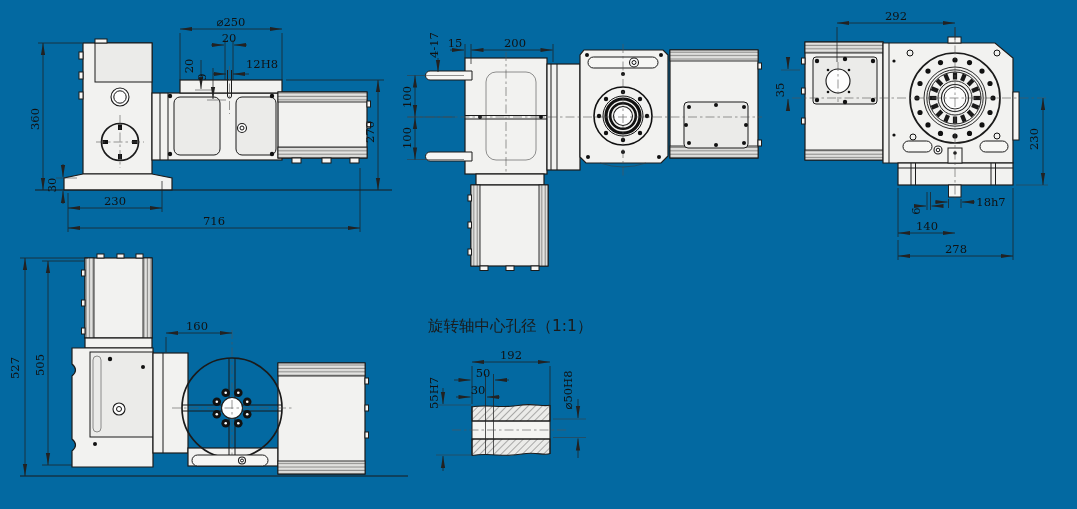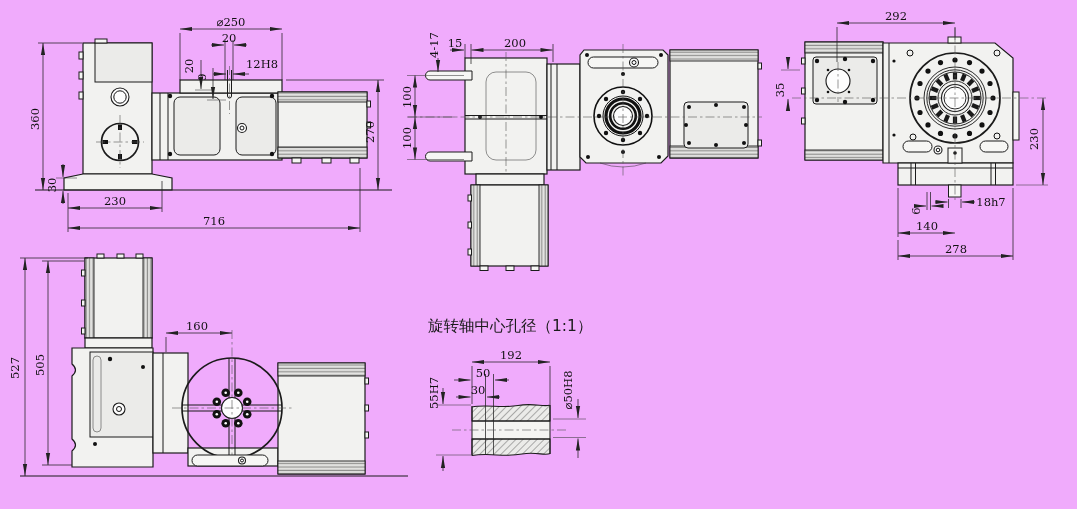--- a/index.html
+++ b/index.html
@@ -1,16 +1,16 @@
 <!DOCTYPE html>
 <html><head>
 <meta charset="utf-8">
 <style>
   html,body{margin:0;padding:0;background:#ffffff;}
-  .stage{width:1077px;height:509px;background:#f0abfc;position:relative;overflow:hidden;}
+  .stage{width:1077px;height:509px;background:#0369a1;position:relative;overflow:hidden;}
   svg{display:block;}
   .o  {fill:#f2f2f0;stroke:#1b1b1b;stroke-width:1.2;}
   .o2 {fill:#ebebe9;stroke:#1b1b1b;stroke-width:1;}
   .o3 {fill:#f6f6f4;stroke:#1b1b1b;stroke-width:1;}
   .w  {fill:#fdfdfd;stroke:#1b1b1b;stroke-width:1.1;}
   .ln {stroke:#1b1b1b;stroke-width:1;fill:none;}
   .lnb{stroke:#1b1b1b;stroke-width:1.7;fill:none;}
   .thin{stroke:#3a3a3a;stroke-width:0.55;fill:none;}
   .cl {stroke:#555;stroke-width:0.6;stroke-dasharray:9 3 2.5 3;fill:none;}
   .dim{stroke:#222;stroke-width:0.75;fill:none;}

